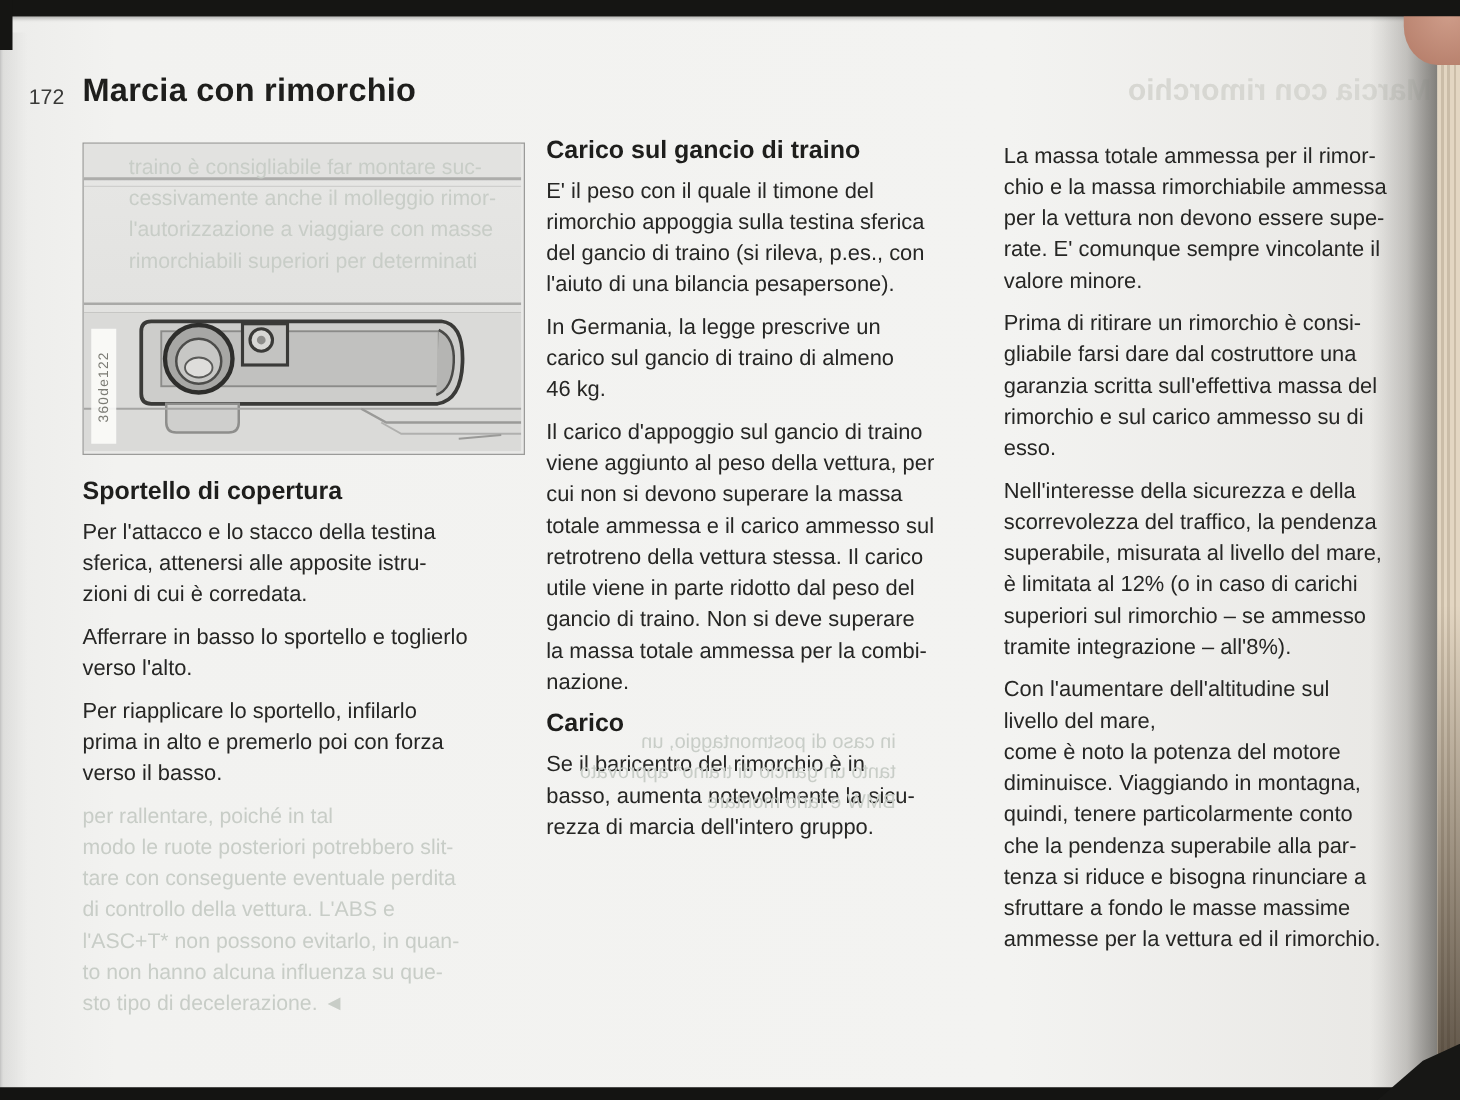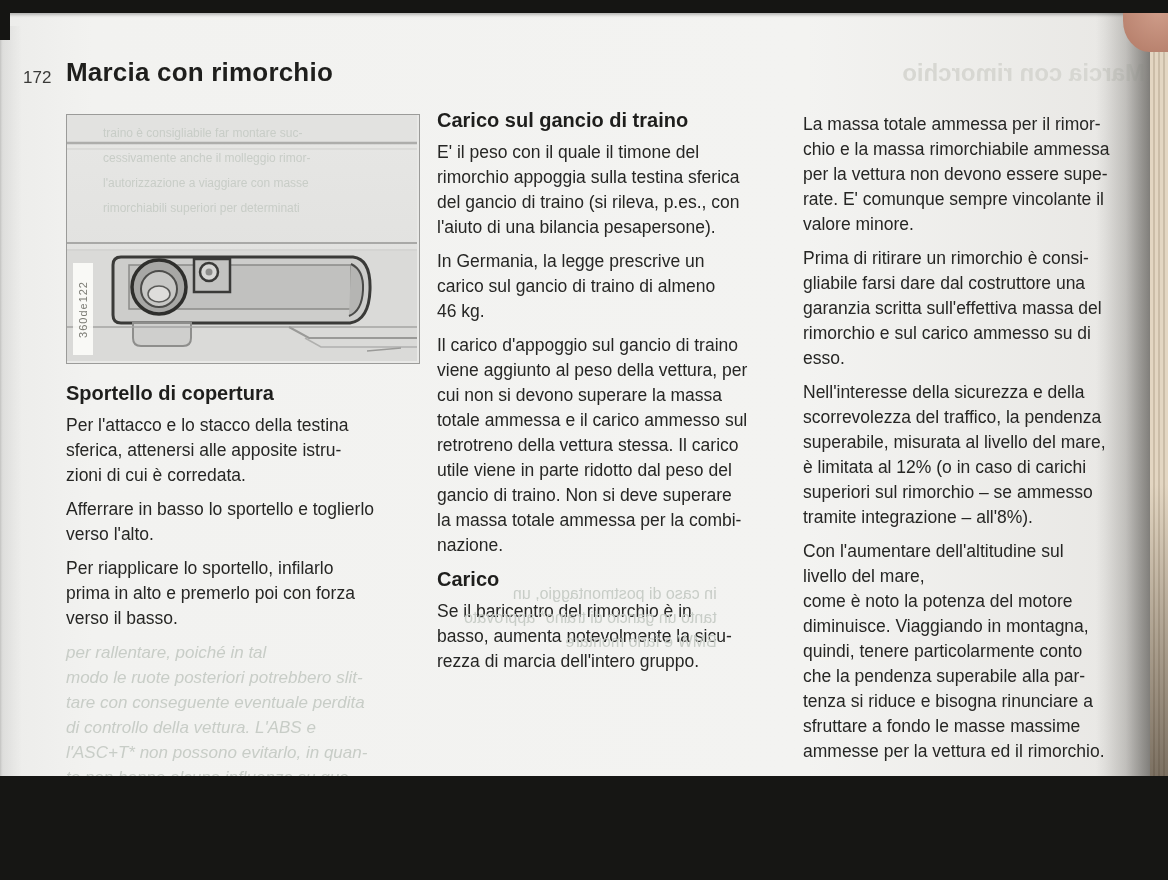--- a/index.html
+++ b/index.html
@@ -1,16 +1,16 @@
 <!DOCTYPE html>
 <html><head>
 <meta charset="utf-8">
 <style>
   html,body{margin:0;padding:0;background:#161614;}
-  .stage{position:relative;width:1168px;height:776px;overflow:hidden;
+  .stage{position:relative;width:1168px;height:880px;overflow:hidden;
          font-family:"Liberation Sans","DejaVu Sans",sans-serif;background:#161614;}
   .page{position:absolute;left:0;top:13px;width:1152px;height:857px;
         background:linear-gradient(90deg,#ececea 0%,#f2f2f0 8%,#f3f3f1 70%,#e9e8e5 96%,#d9d7d3 100%);
         box-shadow:inset 0 2px 3px rgba(0,0,0,.25);}
   
   .bar-top{position:absolute;left:0;top:0;width:1168px;height:13px;background:#151513;}
   .bar-bottom{position:absolute;left:0;top:870px;width:1168px;height:10px;background:#141412;}
   .corner-tl{position:absolute;left:0;top:0;width:10px;height:40px;background:#151513;}
   .page-curl{position:absolute;left:1096px;top:13px;width:54px;height:857px;
              background:linear-gradient(90deg,rgba(40,38,34,0) 0%,rgba(40,38,34,.18) 55%,rgba(40,38,34,.5) 100%);}
@@ -33,34 +33,34 @@
   .ghost-header{position:absolute;left:800px;top:46px;width:345px;font-size:24px;font-weight:bold;
                 color:#d7d7d2;transform:scaleX(-1);filter:blur(.4px);}
 
   
   .figure{position:absolute;left:66px;top:101px;width:352px;height:248px;margin:0;
           border:1px solid #9b9b99;background:#e9e9e7;}
   .figure svg{display:block;}
   .fig-code{position:absolute;left:6px;bottom:8px;width:20px;height:92px;background:rgba(252,252,250,.9);
             display:flex;align-items:center;justify-content:center;}
   .fig-code span{writing-mode:vertical-rl;transform:rotate(180deg);font-size:11px;color:#7b7b74;letter-spacing:1px;}
-  .fig-ghost{position:absolute;left:36px;top:6px;font-size:12px;line-height:25px;}
+  .fig-ghost{position:absolute;left:36px;top:6px;font-size:17px;line-height:25px;}
 
   
   .col{position:absolute;font-size:17.5px;line-height:25px;color:#262624;}
   .col-left{left:66px;top:368px;width:356px;}
   .col-mid{left:437px;top:95px;width:364px;}
   .col-right{left:803px;top:99px;width:348px;}
   .para{white-space:pre;margin:0 0 9px 0;}
   .head{font-size:20px;font-weight:bold;color:#1e1e1c;margin:0 0 7px 0;}
   .head-sub{margin-top:6px;}
 
   
   .ghost{color:#c8cdc7;filter:blur(.35px);white-space:pre;}
-  .ghost-block{margin-top:2px;font-size:17px;line-height:25px;font-style:italic;}
+  .ghost-block{margin-top:2px;font-size:17px;line-height:25px;}
   .ghost-mirror{transform:scaleX(-1);display:inline-block;}
 </style>
 </head>
 <body>
 
 <div class="stage">
 
   <div class="page">
 
     <div class="page-num">172</div>

